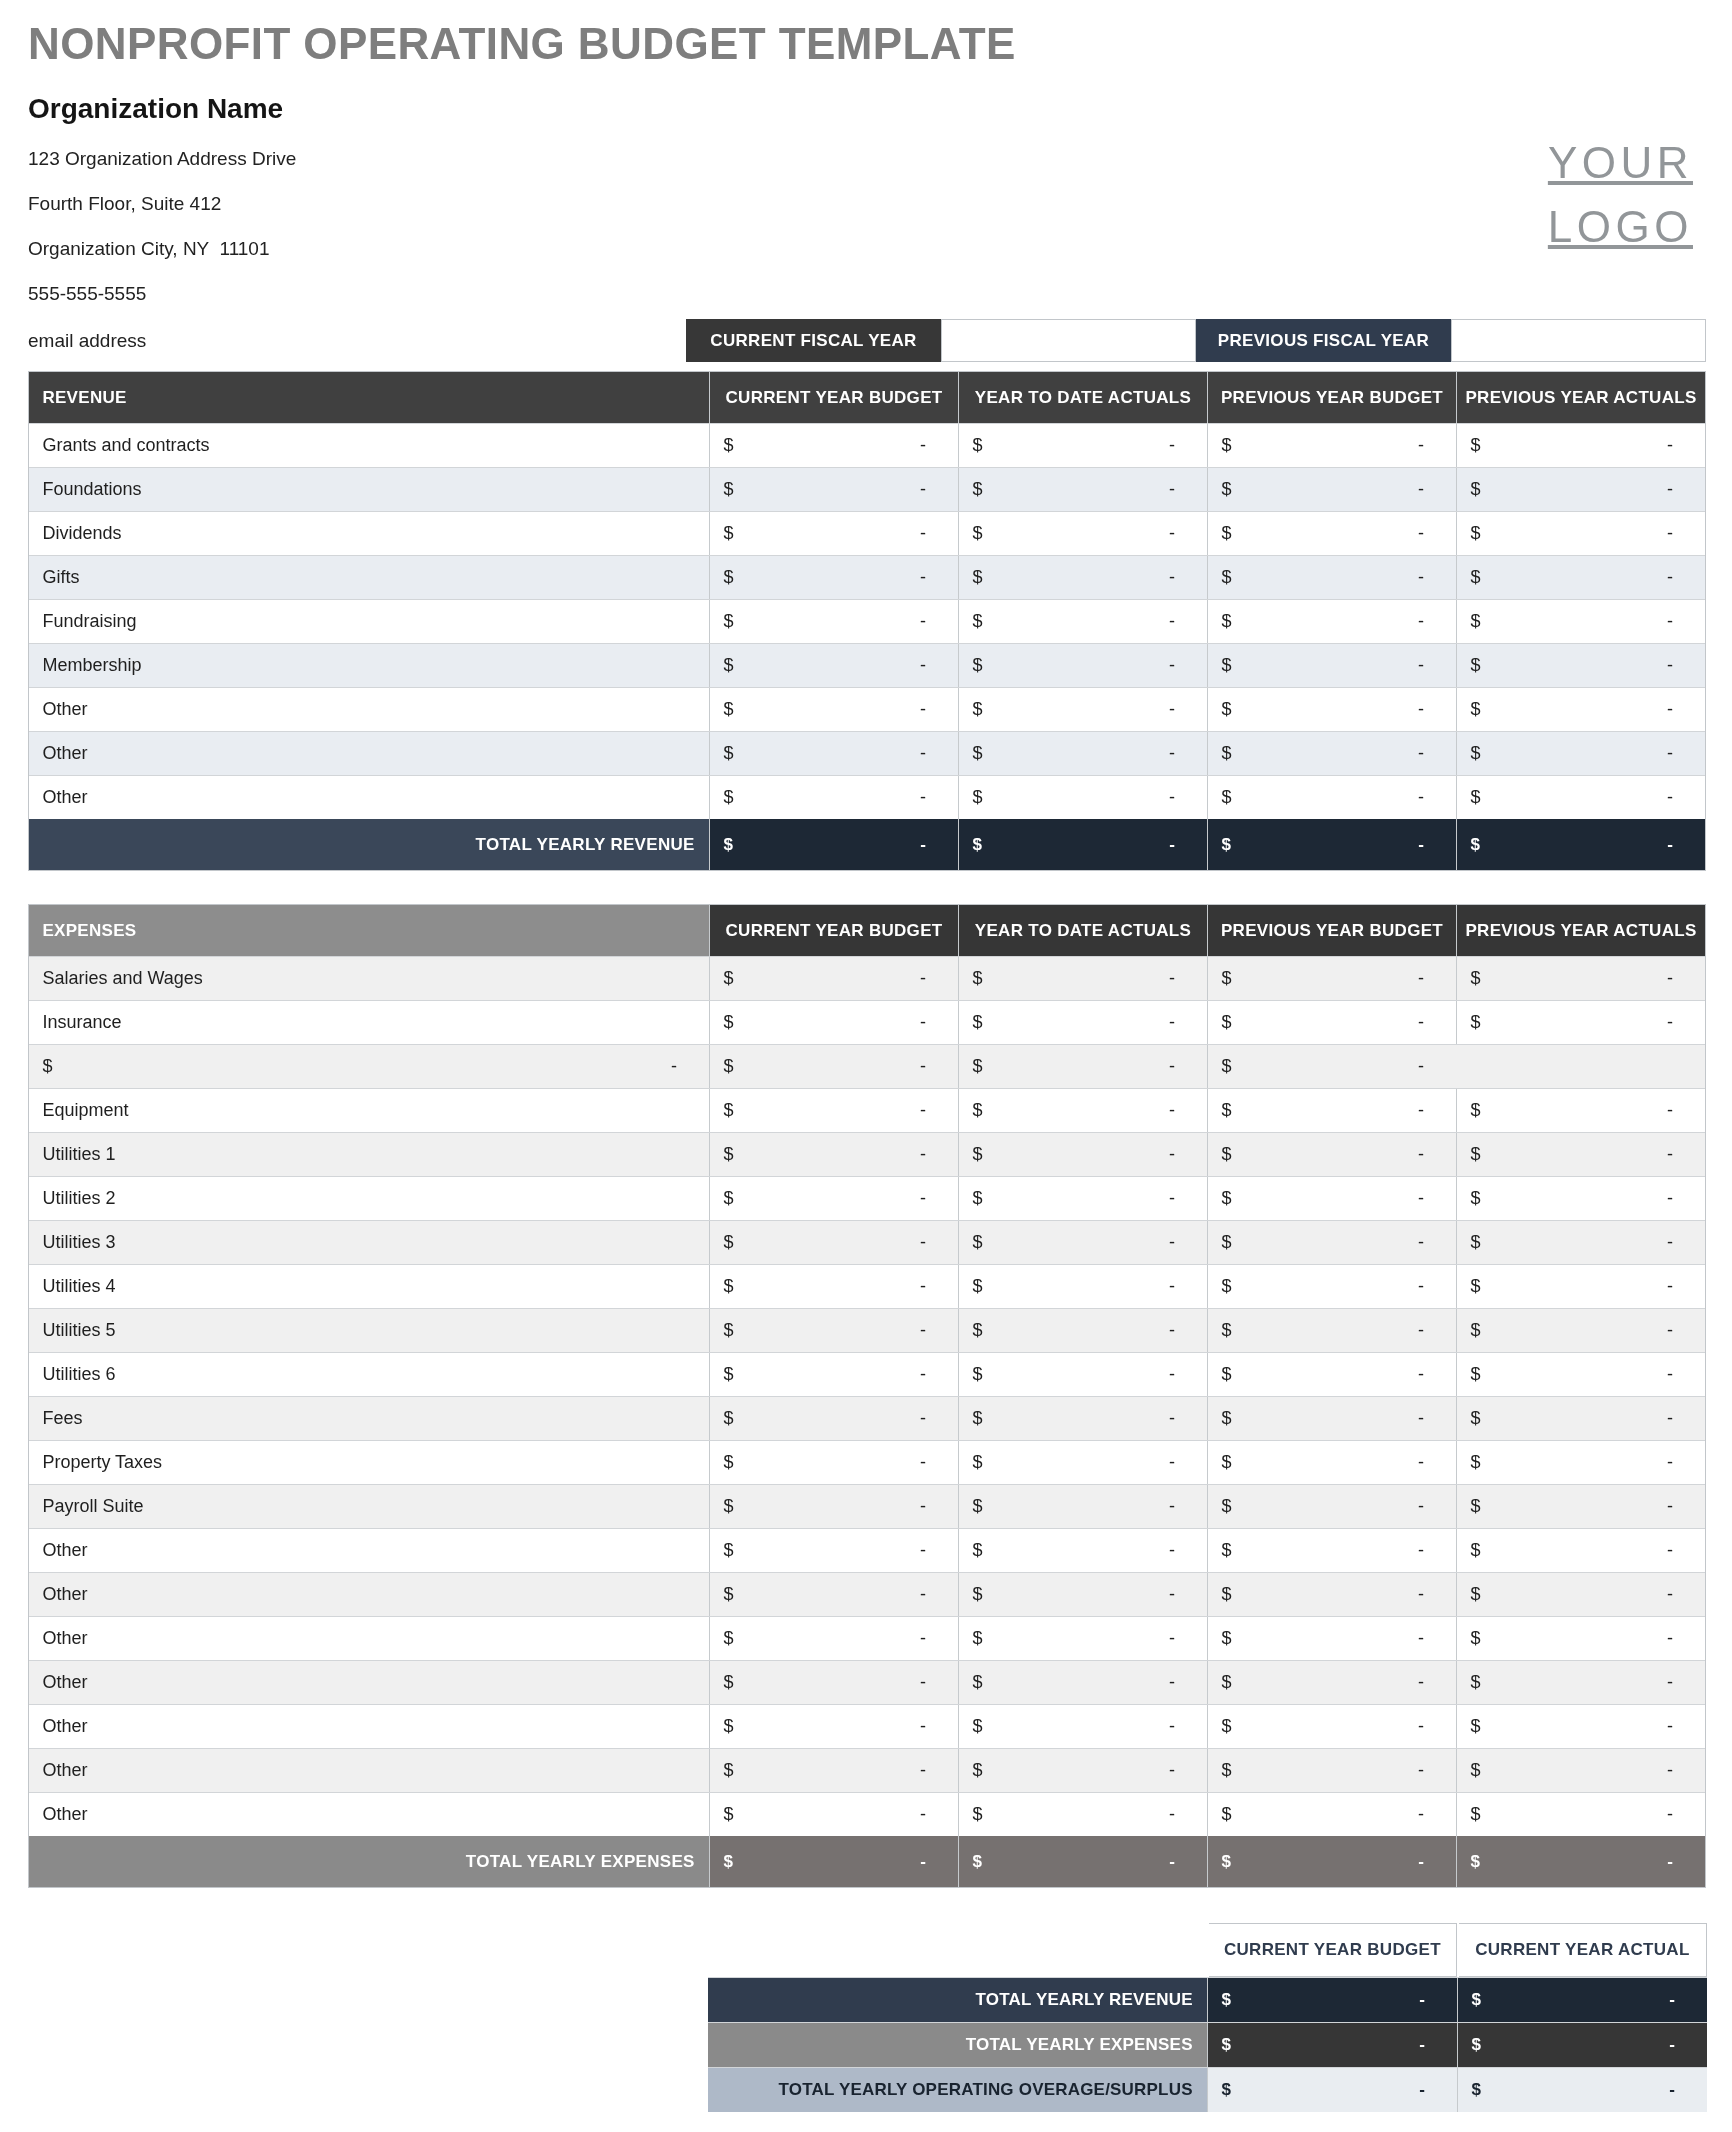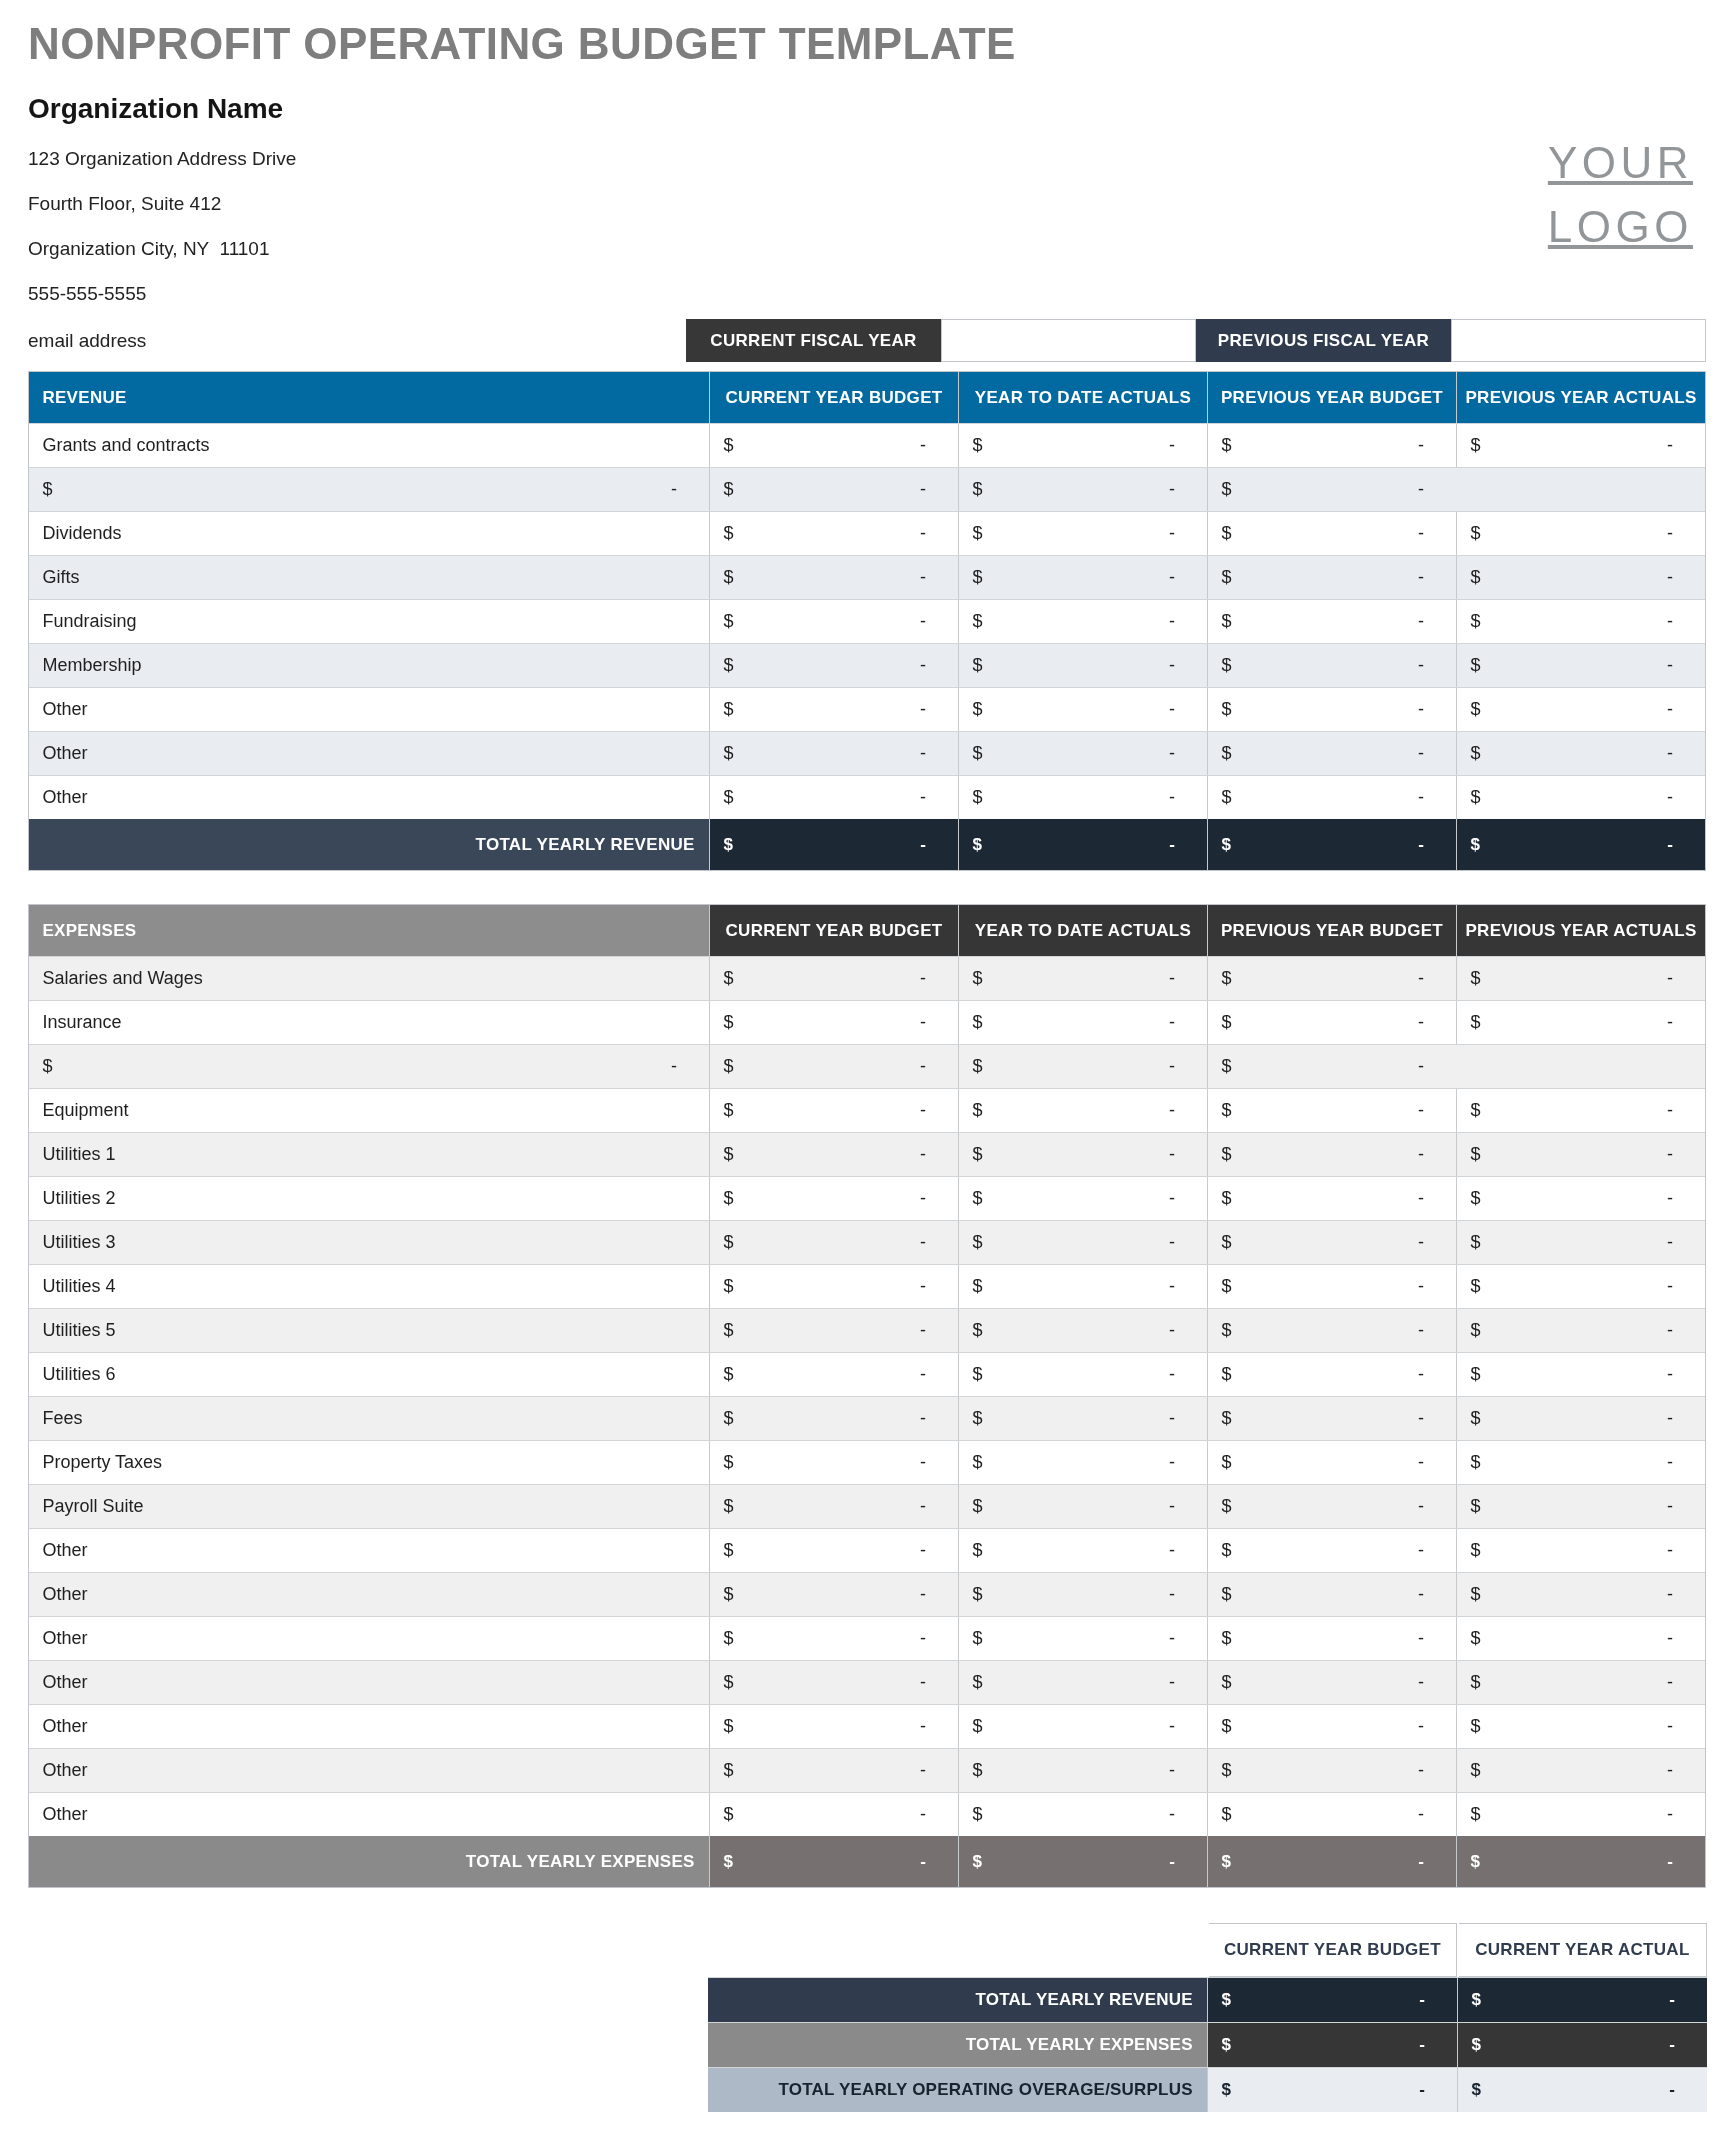--- a/index.html
+++ b/index.html
@@ -49,21 +49,21 @@
   .sec-cell { padding-left: 13.4px; }
   .colh { justify-content: center; text-align: center; }
   .body-row { height: 44px; }
   .lab { padding-left: 13.4px; }
   .amt { justify-content: space-between; padding: 0 32px 0 13.4px; }
   .total-row { height: 51px; }
   .total-lab { justify-content: flex-end; padding-right: 14.3px; font-weight: bold; color: #fff; font-size: 17px; letter-spacing: 0.3px; }
   .total-row .amt { color: #ffffff; font-weight: bold; font-size: 17px; }
 
   
-  .revenue .thead .cell { background: #0369a1; }
+  .revenue .thead .cell { background: #404040; }
   .revenue .tbody .row:nth-child(odd) { background: #ffffff; }
   .revenue .tbody .row:nth-child(even) { background: #e9edf2; }
   .revenue .total-lab { background: #3a4759; }
   .revenue .total-row .amt { background: #1d2835; }
 
   
   .expenses { margin-top: 33px; }
   .expenses .thead .sec-cell { background: #8d8d8d; }
   .expenses .thead .colh { background: #363636; }
   .expenses .tbody .row:nth-child(odd) { background: #f0f0f0; }
@@ -146,20 +146,21 @@
         <div class="cell amt">
             <span>$</span>
             <span>-</span>
           </div>
         <div class="cell amt">
             <span>$</span>
             <span>-</span>
           </div>
       </div>
         <div class="row body-row">
+        <div class="cell lab">Foundations</div>
         <div class="cell amt">
             <span>$</span>
             <span>-</span>
           </div>
         <div class="cell amt">
             <span>$</span>
             <span>-</span>
           </div>
         <div class="cell amt">
             <span>$</span>

